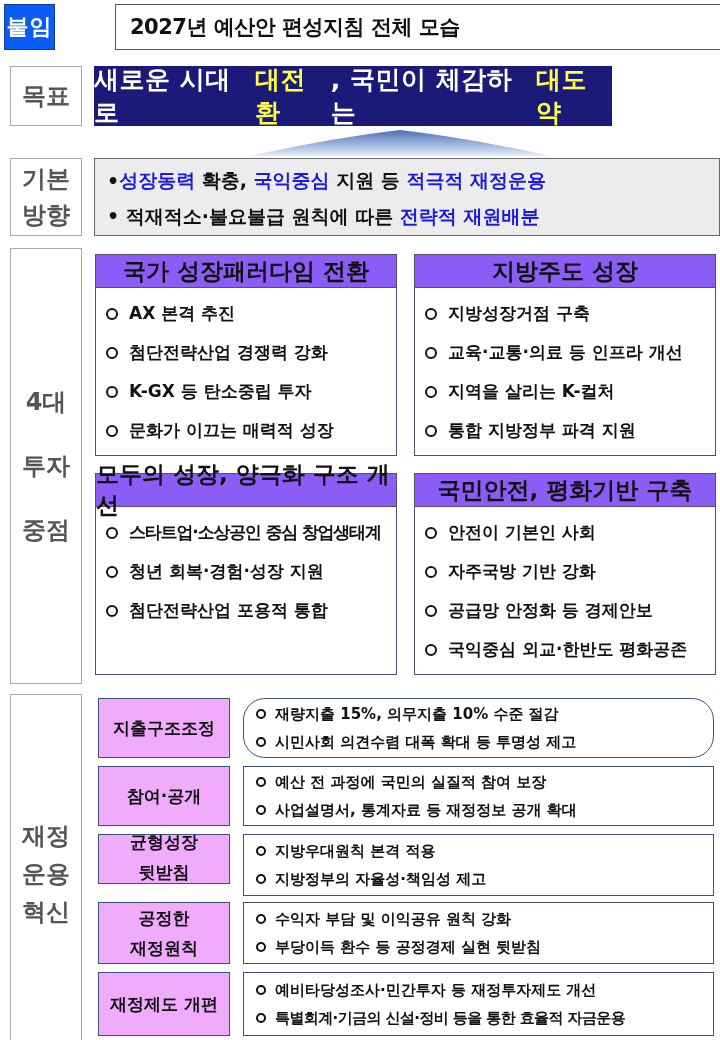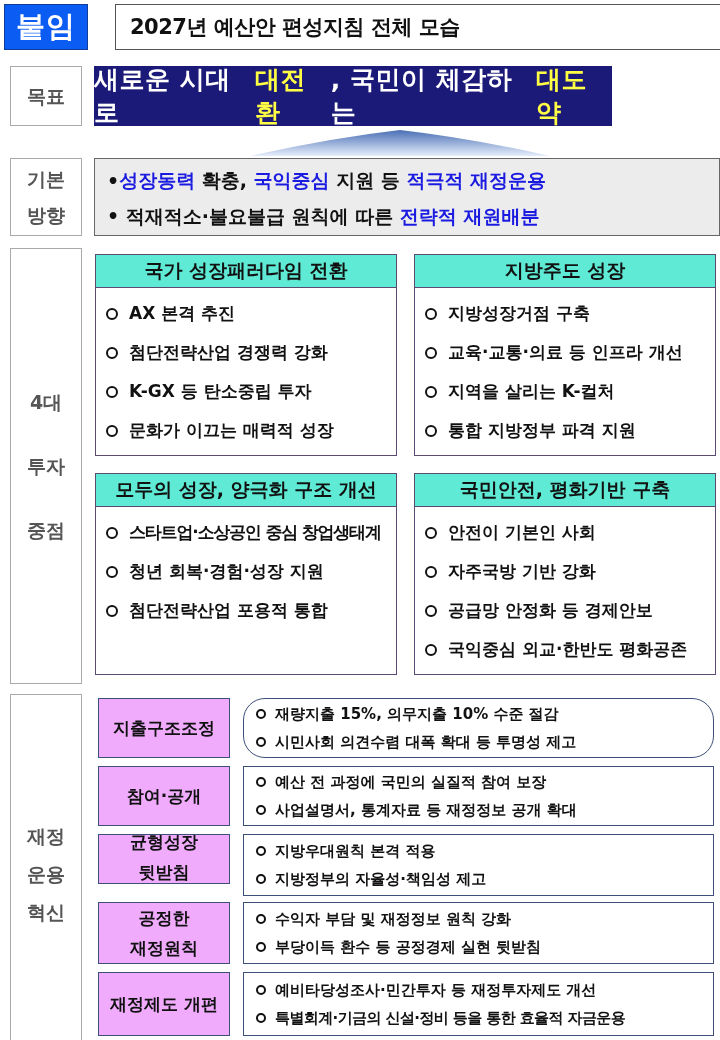--- a/index.html
+++ b/index.html
@@ -1,49 +1,49 @@
 <!DOCTYPE html>
 <html><head>
 <meta charset="utf-8">
 <style>
   html, body { margin:0; padding:0; background:#ffffff; }
   body { width:720px; height:1040px; position:relative; overflow:hidden;
          font-family:"DejaVu Sans", "Liberation Sans", sans-serif; color:#111; }
   .abs { position:absolute; box-sizing:border-box; }
 
   
-  .tag { left:4px; top:4px; width:84px; height:46px; background:#0a5cf2;
-         border:1px solid #103c9a; color:#fff; font-weight:bold; font-size:29px;
+  .tag { left:4px; top:4px; width:51px; height:46px; background:#0a5cf2;
+         border:1px solid #103c9a; color:#fff; font-weight:bold; font-size:22px;
          display:flex; align-items:center; justify-content:center; letter-spacing:1px;font-family:Liberation Serif, serif; }
   .title { left:115px; top:4px; width:610px; height:46px; border:1px solid #555;
            background:#fff; font-size:21px; font-weight:bold; display:flex; align-items:center;
            padding-left:14px; letter-spacing:-0.5px; }
 
   
   .side { left:10px; width:72px; border:1px solid #aaa; background:#fff;
-          color:#555; font-size:19px; font-weight:bold; display:flex; flex-direction:column;
+          color:#555; font-size:24px; font-weight:bold; display:flex; flex-direction:column;
           align-items:center; justify-content:center; line-height:38px; text-align:center; }
 
   
   .goal { left:94px; top:66px; width:518px; height:60px; background:#1c1a78;
           color:#fff; font-size:25px; font-weight:bold; display:flex; align-items:center;
           justify-content:center; letter-spacing:0.5px; }
   .goal .hl { color:#ffff44; }
   .arrow { left:250px; top:128px; width:300px; height:28px; }
 
   
   .basic { left:94px; top:158px; width:626px; height:78px; background:#ececec;
            border:1px solid #666; padding:4px 0 0 12px; font-size:19px; font-weight:bold; }
   .basic .line { height:36px; display:flex; align-items:center; }
   .blue { color:#1a1ae0; }
 
   
   .fbox { border:1.5px solid #5b4a72; background:#fff; }
-  .fbox .fhead { height:32px; background:#5eead4; border-bottom:1.5px solid #5b4a72;
-                 display:flex; align-items:center; justify-content:center; font-size:19px; font-weight:bold; }
+  .fbox .fhead { height:32px; background:#8b5cf6; border-bottom:1.5px solid #5b4a72;
+                 display:flex; align-items:center; justify-content:center; font-size:23px; font-weight:bold; }
   .fbox ul { list-style:none; margin:0; padding:6px 0 0 10px; }
   .fbox li { height:39px; display:flex; align-items:center; font-size:17px; font-weight:bold; white-space:nowrap; }
   .bullet { display:inline-block; width:8px; height:8px; border:2px solid #111; border-radius:50%;
             margin-right:11px; flex:0 0 auto; }
 
   
   .rlabel { left:98px; width:132px; background:#f0abfc; border:1.5px solid #3d4f7a;
             font-size:17px; font-weight:bold; display:flex; flex-direction:column;
             align-items:center; justify-content:center; text-align:center; line-height:30px; }
   .rcontent { left:243px; width:471px; background:#fff; border:1.5px solid #3d4f7a;
@@ -234,21 +234,21 @@
     </div>
 </div>
 
 <div class="abs rlabel" style="top:902px;height:62px;">
   <span>공정한</span>
   <span>재정원칙</span>
 </div>
 <div class="abs rcontent" style="top:902px;height:62px;">
   <div class="rl">
       <span class="bullet"></span>
-      <span>수익자 부담 및 재정정보 원칙 강화</span>
+      <span>수익자 부담 및 이익공유 원칙 강화</span>
     </div>
   <div class="rl">
       <span class="bullet"></span>
       <span>부당이득 환수 등 공정경제 실현 뒷받침</span>
     </div>
 </div>
 
 <div class="abs rlabel" style="top:972px;height:64px;">
   <span>재정제도 개편</span>
 </div>

